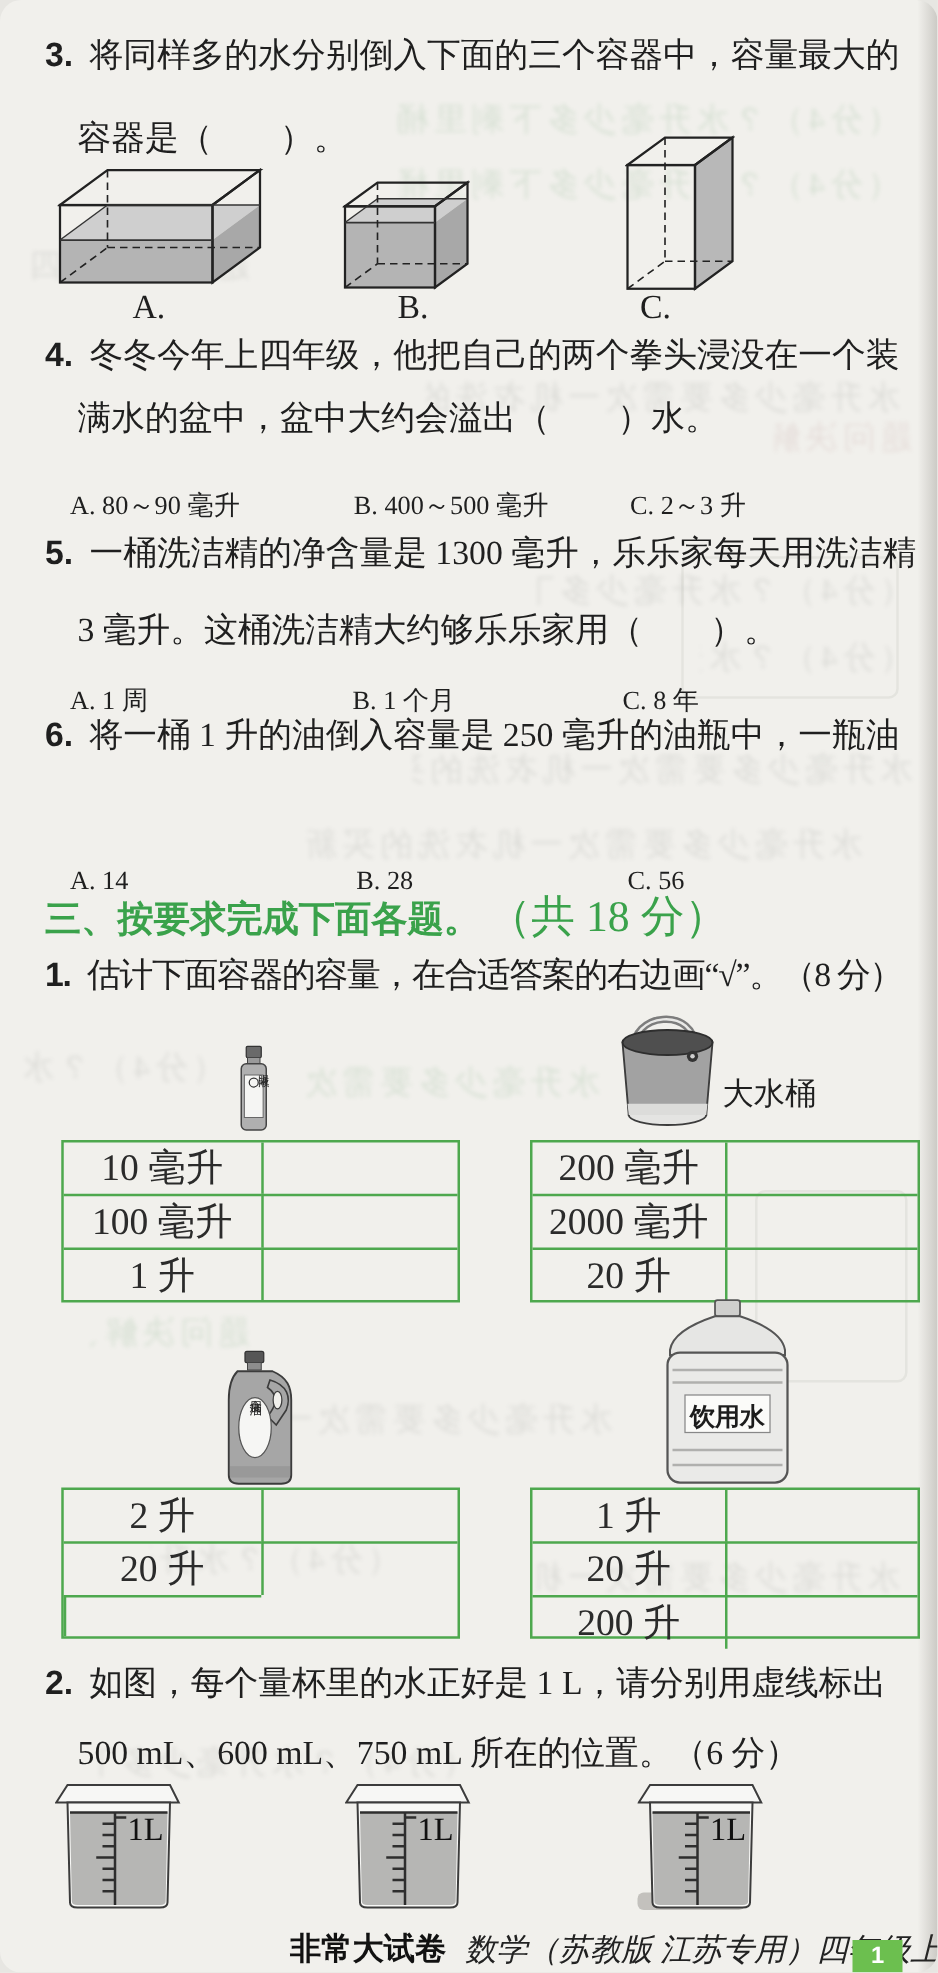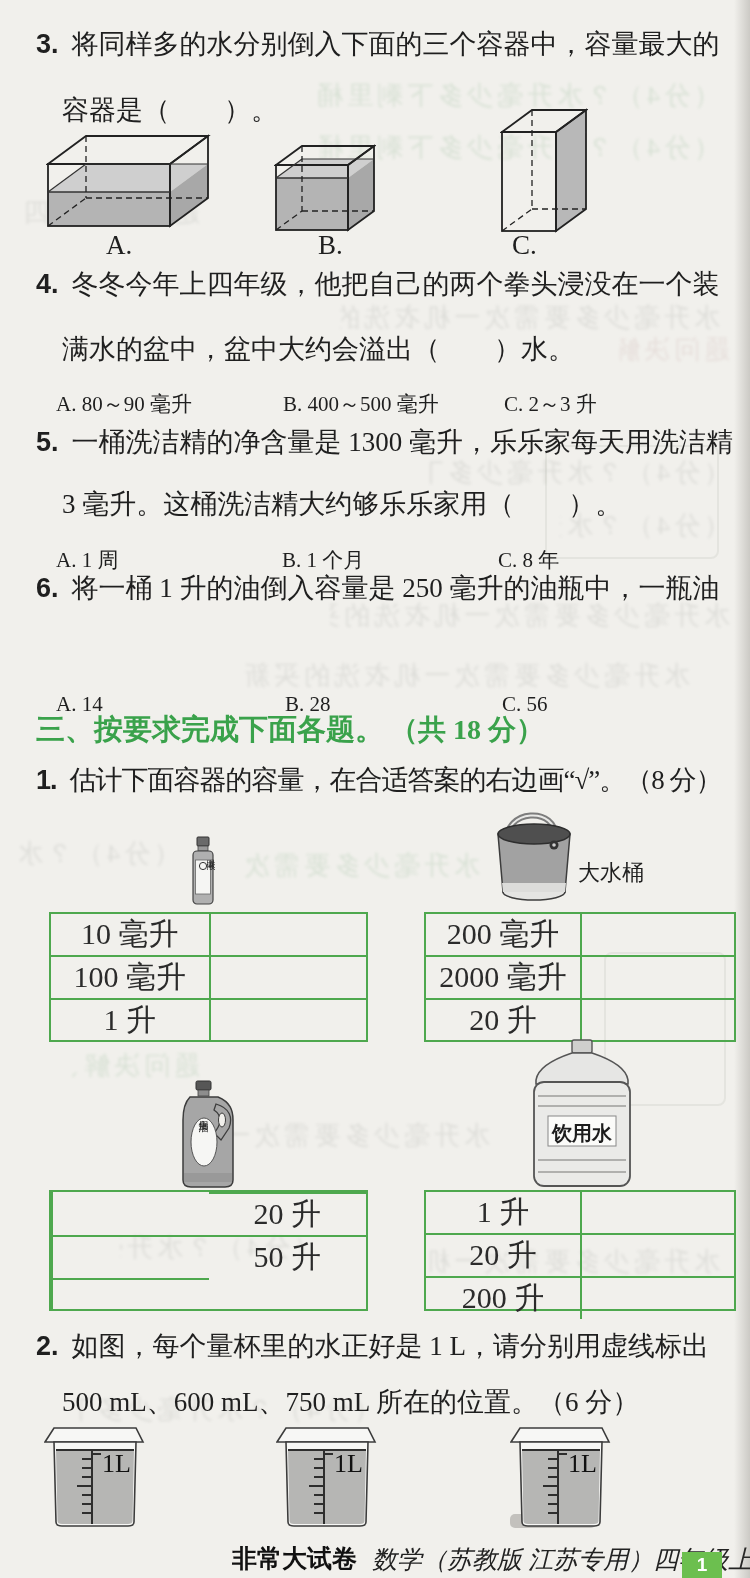--- a/index.html
+++ b/index.html
@@ -7,43 +7,43 @@
     --ink:#1f1f1f;
     --green:#3aa24b;
     --tb:#4ea84e;
     --badge:#6cbf4f;
   }
   html,body{margin:0;padding:0;background:#e7e6e2;}
   .page{
     position:relative;width:750px;height:1578px;margin:0 auto;
     background:var(--paper);
     font-family:"Liberation Serif","DejaVu Serif",serif;
-    color:var(--ink);overflow:hidden;
+    color:var(--ink);overflow:hidden;border-radius:17px;
   }
   
   .bleed{
     position:absolute;white-space:nowrap;overflow:hidden;
     transform:scaleX(-1);filter:blur(1.6px);
     font-size:26px;letter-spacing:4px;pointer-events:none;
   }
   .bl-gray{color:#6a6f6a;opacity:.14}
   .bl-green{color:#4e8f55;opacity:.15}
   .bl-red{color:#9a5f5f;opacity:.12}
   .bleed-box{position:absolute;border:2px solid #77806f;border-radius:8px;opacity:.10;pointer-events:none}
   .bleed-tab{position:absolute;background:#b3b2ae;border-radius:5px;opacity:.75;pointer-events:none}
   
   .line{position:absolute;font-size:27px;white-space:nowrap;color:var(--ink)}
   .num{font-family:"Liberation Sans","DejaVu Sans",sans-serif;font-weight:700;margin-right:13px}
   .tight{letter-spacing:-1px}
   .opt{position:absolute;font-size:21px;white-space:nowrap;color:var(--ink)}
   .abclabel{position:absolute;font-size:27px;color:var(--ink)}
   .heading{position:absolute;white-space:nowrap}
   .h-main{font-family:Liberation Serif, serif;font-weight:700;font-size:29px;color:var(--green)}
-  .h-score{font-size:28px;font-weight:700;color:var(--green);margin-left:6px}
-  .caption{position:absolute;font-size:22px;color:var(--ink);white-space:nowrap}
+  .h-score{font-size:35px;font-weight:400;color:var(--green);margin-left:6px}
+  .caption{position:absolute;font-size:25px;color:var(--ink);white-space:nowrap}
   
   .gtable{position:absolute;display:grid;grid-template-columns:1fr 1fr;grid-auto-rows:1fr;border:2.5px solid var(--tb);background:rgba(255,255,255,0.0)}
   .cell{display:flex;align-items:center;justify-content:center;font-size:30px;color:#2b2b2b;border-left:2px solid var(--tb);border-top:2px solid var(--tb)}
   .cell.c1{border-left:none}
   .cell.r1{border-top:none}
   
   .fig{position:absolute}
   .vlabel{position:absolute;writing-mode:vertical-rl;text-orientation:upright;font-size:9px;letter-spacing:1px;color:#222;pointer-events:none;font-family:"Liberation Sans",sans-serif}
   .jug-label{position:absolute;text-align:center;font-weight:700;font-size:20px;color:#1c1c1c;font-family:"Liberation Sans",sans-serif;pointer-events:none}
   
@@ -131,21 +131,21 @@
     <line x1="32" y1="2" x2="32" y2="101" stroke="#222" stroke-width="1.3" stroke-dasharray="6,4"></line>
   </svg>
 
   <div class="abclabel" style="left:106px;top:230px">A.</div>
   <div class="abclabel" style="left:318px;top:230px">B.</div>
   <div class="abclabel" style="left:512px;top:230px">C.</div>
 
   <div class="line" style="left:36px;top:266px">
     <span class="num">4.</span><span>冬冬今年上四年级，他把自己的两个拳头浸没在一个装</span>
   </div>
-  <div class="line" style="left:62px;top:331px">
+  <div class="line" style="left:62px;top:316px">
     <span>满水的盆中，盆中大约会溢出（　　）水。</span>
   </div>
   <div class="opt" style="left:56px;top:390px">A. 80～90 毫升</div>
   <div class="opt" style="left:283px;top:390px">B. 400～500 毫升</div>
   <div class="opt" style="left:504px;top:390px">C. 2～3 升</div>
 
   <div class="line" style="left:36px;top:424px">
     <span class="num">5.</span><span>一桶洗洁精的净含量是 1300 毫升，乐乐家每天用洗洁精</span>
   </div>
   <div class="line" style="left:62px;top:486px">
@@ -226,24 +226,24 @@
     <rect x="10" y="44" width="96" height="104" rx="10" fill="#eaeae8" stroke="#555" stroke-width="1.8"></rect>
     <line x1="14" y1="58" x2="102" y2="58" stroke="#b0b0ae" stroke-width="2"></line>
     <line x1="14" y1="68" x2="102" y2="68" stroke="#b0b0ae" stroke-width="2"></line>
     <line x1="14" y1="122" x2="102" y2="122" stroke="#b0b0ae" stroke-width="2"></line>
     <line x1="14" y1="134" x2="102" y2="134" stroke="#b0b0ae" stroke-width="2"></line>
     <rect x="24" y="78" width="68" height="30" fill="#fbfbf9" stroke="#888" stroke-width="1"></rect>
   </svg>
   <div class="jug-label" style="left:548px;top:1120px;width:68px">饮用水</div>
 
   <div class="gtable" style="left:49px;top:1190px;width:315px;height:117px">
+    <div class="cell c1 r1">2 升</div>
     <div class="cell r1"></div>
     <div class="cell c1">20 升</div>
     <div class="cell"></div>
-    <div class="cell c1">50 升</div>
     <div class="cell"></div>
   </div>
 
   <div class="gtable" style="left:424px;top:1190px;width:308px;height:117px">
     <div class="cell c1 r1">1 升</div>
     <div class="cell r1"></div>
     <div class="cell c1">20 升</div>
     <div class="cell"></div>
     <div class="cell c1">200 升</div>
     <div class="cell"></div>

